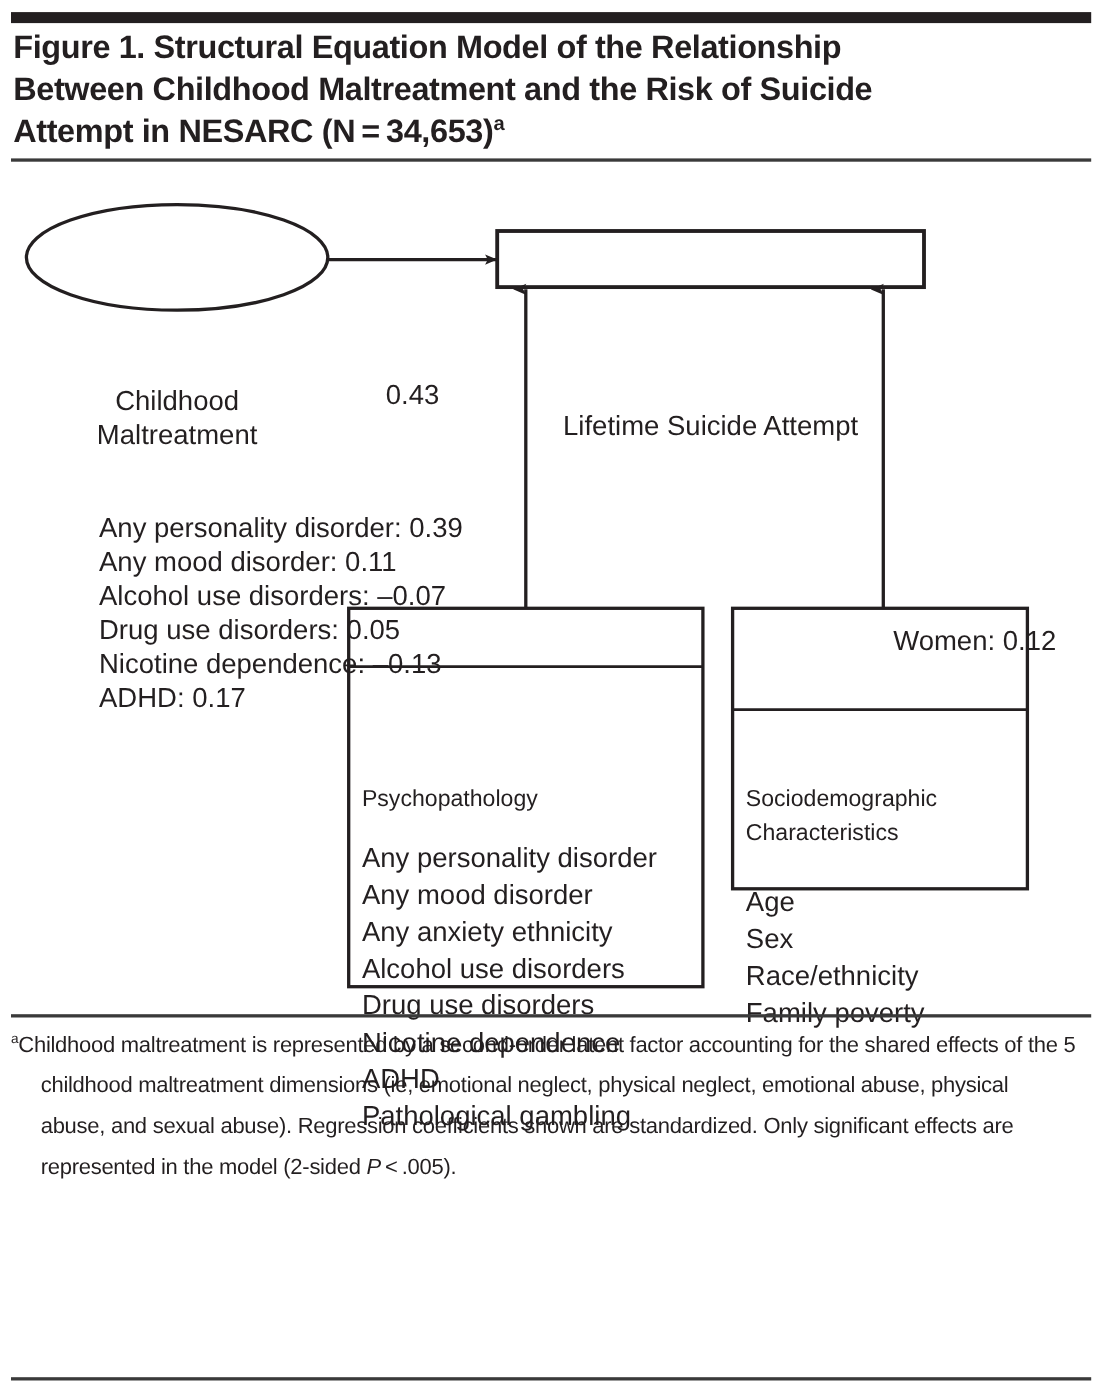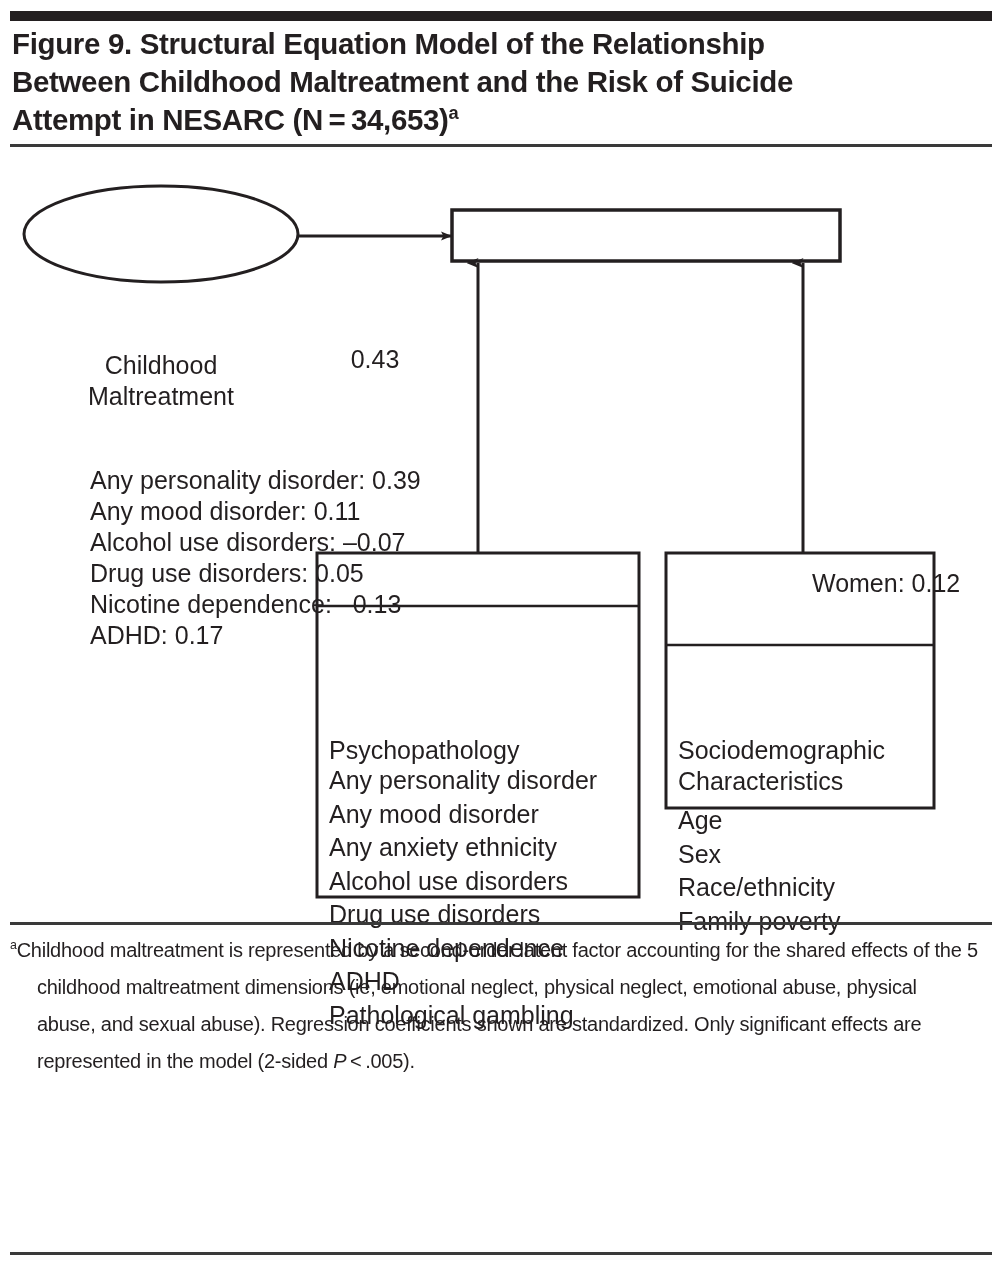--- a/index.html
+++ b/index.html
@@ -128,24 +128,23 @@
   .coef-list {
     left: 90px;
     top: 315px;
     width: 400px;
   }
   .coef-list div { white-space: nowrap; }
 
   
   .box-head {
     position: absolute;
-    font-size: 25px;
+    font-size: 21px;
     line-height: 31px;
     color: #231f20;
-    margin-top: 24px;
   }
   .box-items {
     position: absolute;
     font-size: 25px;
     line-height: 33.5px;
     color: #231f20;
   }
   .box-items div { white-space: nowrap; }
 
   .psy-head  { left: 329px; top: 561px; }
@@ -177,21 +176,21 @@
   .fn i { font-style: italic; }
 </style>
 </head>
 <body>
 
 <div class="page">
 
   <div class="rule-thick"></div>
 
   <div class="fig-title">
-    <span>Figure 9. Structural Equation Model of the Relationship</span><br>
+    <span>Figure 1. Structural Equation Model of the Relationship</span><br>
     <span>Between Childhood Maltreatment and the Risk of Suicide</span><br>
     <span>Attempt in NESARC (N = 34,653)</span><sup>a</sup>
   </div>
 
   <div class="rule-thin-top"></div>
 
   <div class="diagram">
 
     <svg width="1000" height="770" viewBox="0 0 1000 770">
       <defs>
@@ -218,20 +217,21 @@
 
       <rect x="666" y="403" width="268" height="255" fill="#ffffff" stroke="#231f20" stroke-width="3"></rect>
       <line x1="666" y1="495" x2="934" y2="495" stroke="#231f20" stroke-width="2.5"></line>
     </svg>
 
     <div class="node-text ellipse-label">
       <span>Childhood</span><br>
       <span>Maltreatment</span>
     </div>
 
+    <div class="node-text outcome-label">Lifetime Suicide Attempt</div>
 
     <div class="node-text coef-050">0.43</div>
 
     <div class="node-text coef-women">Women: 0.12</div>
 
     <div class="node-text coef-list">
       <div>Any personality disorder: 0.39</div>
       <div>Any mood disorder: 0.11</div>
       <div>Alcohol use disorders: –0.07</div>
       <div>Drug use disorders: 0.05</div>

